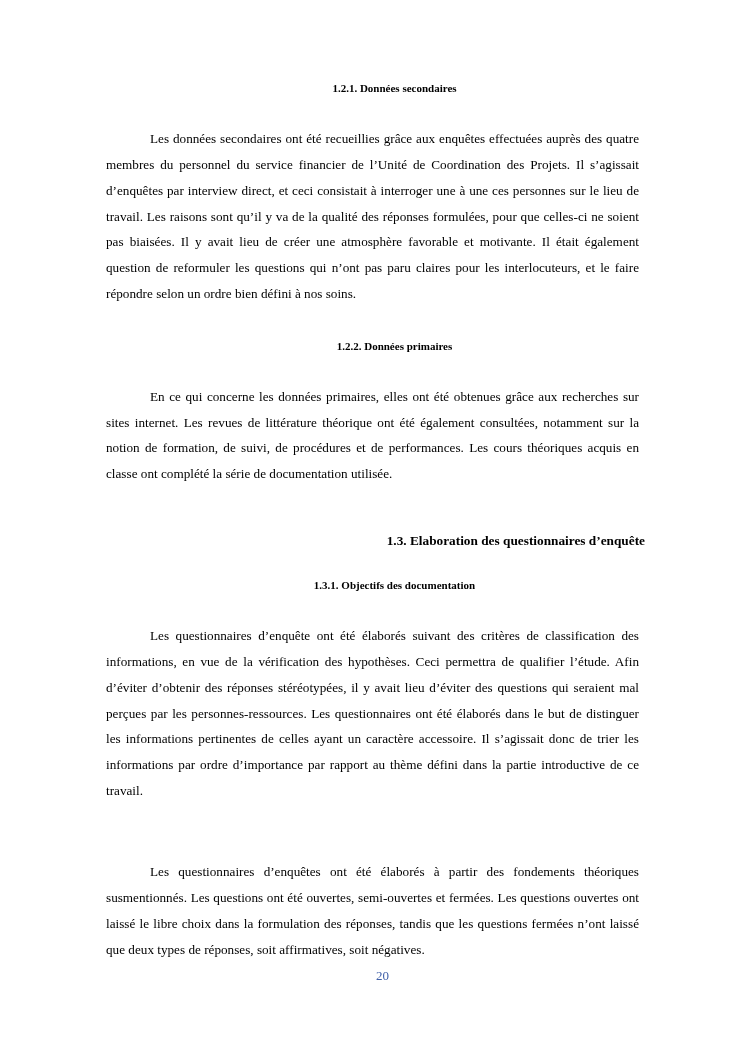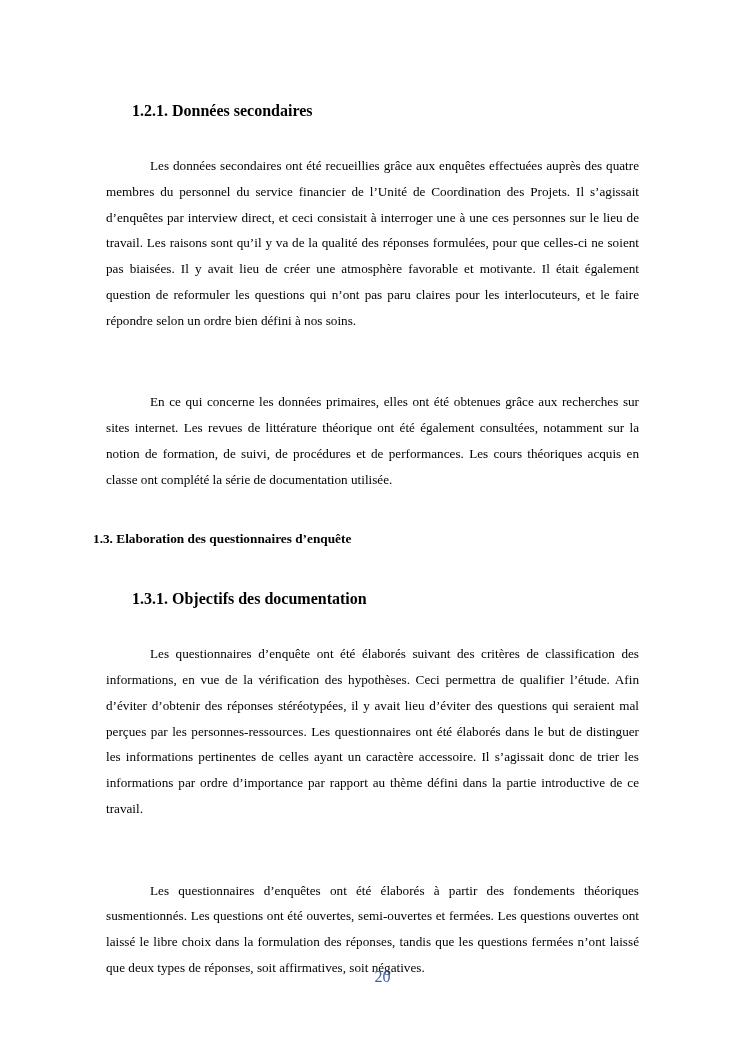--- a/index.html
+++ b/index.html
@@ -21,68 +21,69 @@
     height: 1053px;
     padding: 78px 88px 0 88px;
     position: relative;
   }
   .doc-body {
     font-size: 13.2px;
     line-height: 1.95;
     text-align: justify;
   }
   h3.heading-sub {
-    font-size: 16px;
+    font-size: 11px;
     font-weight: bold;
-    margin: 17px 0 0 0;
+    margin: 0 0 0 0;
     padding: 0;
     text-indent: 44px;
     line-height: 1.95;
-    text-align: left;
+    text-align: center;
   }
   h2.heading-main {
     font-size: 13.3px;
     font-weight: bold;
-    margin: 5px;
+    margin: 12px;
     padding: 0;
     line-height: 1.95;
-    text-align: left;
+    text-align: right;
   }
   p.para {
     margin: 18px;
     padding: 0;
     text-indent: 44px;
     text-align: justify;
     hyphens: none;
   }
   .gap-small { height: 9px; }
   .gap-med { height: 11px; }
   .footer-pagenum {
     position: absolute;
     left: 0;
     right: 0;
     top: 968px;
     text-align: center;
-    font-size: 16px;
+    font-size: 13px;
     color: #3f5fa8;
     font-family: "Liberation Serif", "DejaVu Serif", serif;
     padding-left: 20px;
   }
 </style>
 </head>
 <body>
 
 <div class="page">
   <div class="doc-body">
 
     <h3 class="heading-sub">1.2.1. Données secondaires</h3>
     <div class="gap-small"></div>
     <p class="para">Les données secondaires ont été recueillies grâce aux enquêtes effectuées auprès des quatre membres du personnel du service financier de l’Unité de Coordination des Projets. Il s’agissait d’enquêtes par interview direct, et ceci consistait à interroger une à une ces personnes sur le lieu de travail. Les raisons sont qu’il y va de la qualité des réponses formulées, pour que celles-ci ne soient pas biaisées. Il y avait lieu de créer une atmosphère favorable et motivante. Il était également question de reformuler les questions qui n’ont pas paru claires pour les interlocuteurs, et le faire répondre selon un ordre bien défini à nos soins.</p>
 
     <div class="gap-med"></div>
+    <h3 class="heading-sub">1.2.2. Données primaires</h3>
     <div class="gap-small"></div>
     <p class="para">En ce qui concerne les données primaires, elles ont été obtenues grâce aux recherches sur sites internet. Les revues de littérature théorique ont été également consultées, notamment sur la notion de formation, de suivi, de procédures et de performances. Les cours théoriques acquis en classe ont complété la série de documentation utilisée.</p>
 
     <div class="gap-med"></div>
     <h2 class="heading-main">1.3. Elaboration des questionnaires d’enquête</h2>
 
     <div class="gap-small"></div>
     <h3 class="heading-sub">1.3.1. Objectifs des documentation</h3>
     <div class="gap-small"></div>
     <p class="para">Les questionnaires d’enquête ont été élaborés suivant des critères de classification des informations, en vue de la vérification des hypothèses. Ceci permettra de qualifier l’étude. Afin d’éviter d’obtenir des réponses stéréotypées, il y avait lieu d’éviter des questions qui seraient mal perçues par les personnes-ressources. Les questionnaires ont été élaborés dans le but de distinguer les informations pertinentes de celles ayant un caractère accessoire. Il s’agissait donc de trier les informations par ordre d’importance par rapport au thème défini dans la partie introductive de ce travail.</p>

